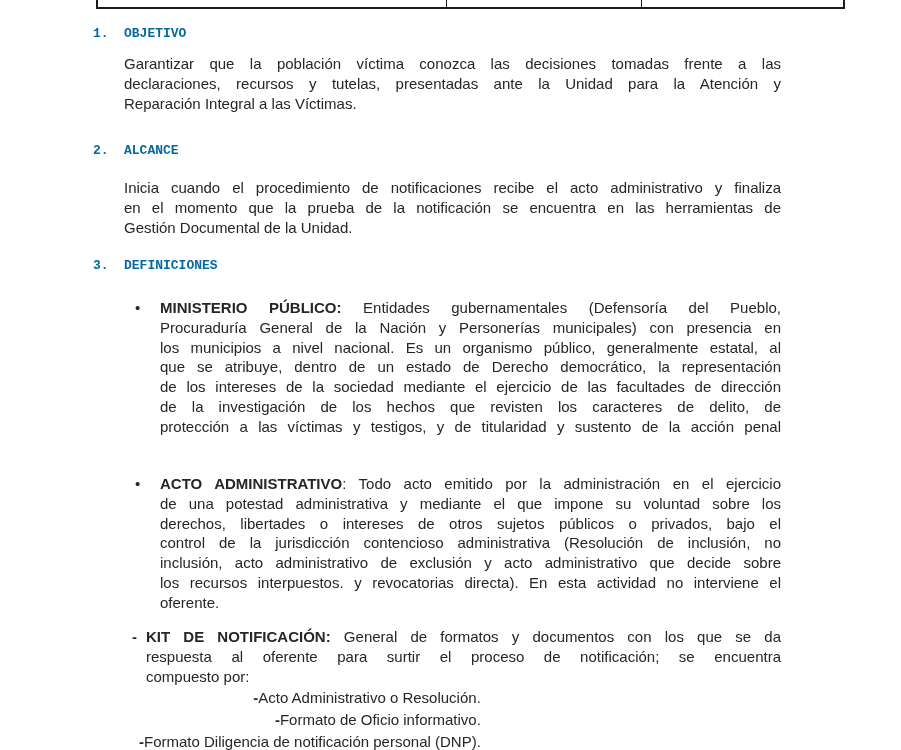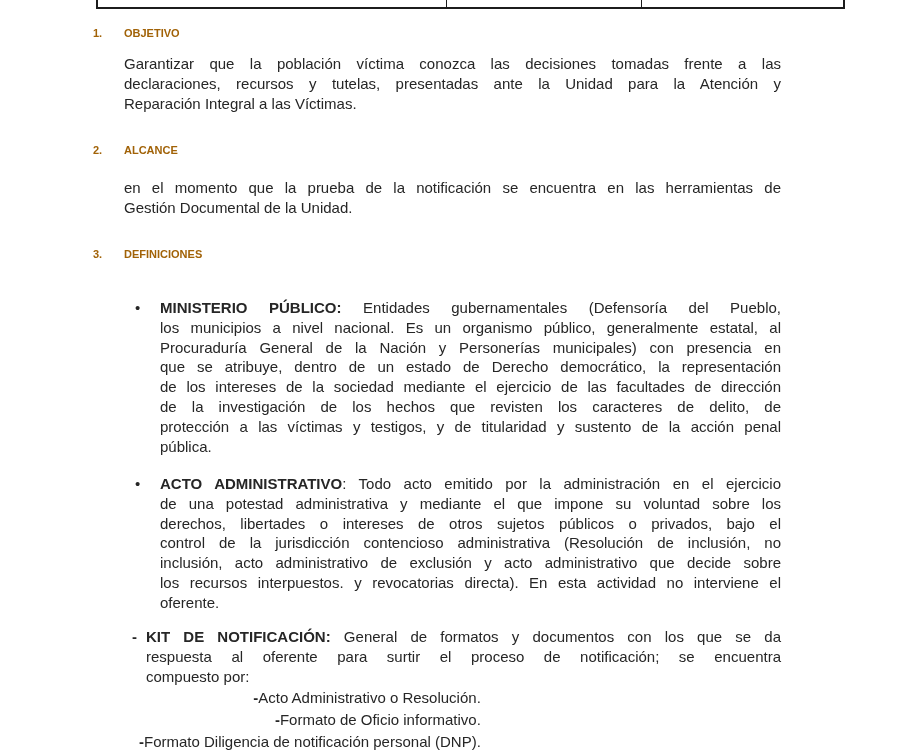--- a/index.html
+++ b/index.html
@@ -37,23 +37,24 @@
     width: 1px;
     background: #1c1c1c;
   }
   .tdiv1 { left: 348px; }
   .tdiv2 { left: 543px; }
 
   .heading {
     position: absolute;
     left: 93px;
     font-weight: bold;
-    font-size: 11px;
-    color: #a16207;
+    font-size: 13px;
+    color: #0369a1;
     white-space: nowrap;
+    font-family: Liberation Mono, monospace;
   }
   .heading .num {
     display: inline-block;
     width: 31px;
   }
 
   .para {
     position: absolute;
     left: 124px;
     width: 657px;
@@ -121,39 +122,39 @@
   <div class="para" style="top:54px">
       <div class="jline">Garantizar que la población víctima conozca las decisiones tomadas frente a las</div>
       <div class="jline">declaraciones, recursos y tutelas, presentadas ante la Unidad para la Atención y</div>
       <div class="jline last">Reparación Integral a las Víctimas.</div>
     </div>
 
   <div class="heading" style="top:141px">
     <span class="num">2.</span><span class="htxt">ALCANCE</span>
   </div>
   <div class="para" style="top:178px">
+      <div class="jline">Inicia cuando el procedimiento de notificaciones recibe el acto administrativo y finaliza</div>
       <div class="jline">en el momento que la prueba de la notificación se encuentra en las herramientas de</div>
       <div class="jline last">Gestión Documental de la Unidad.</div>
     </div>
 
-  <div class="heading" style="top:245px">
+  <div class="heading" style="top:256px">
     <span class="num">3.</span><span class="htxt">DEFINICIONES</span>
   </div>
 
   <div class="def" style="top:298px">
     <span class="marker">•</span>
     <div class="jline"><span class="term">MINISTERIO PÚBLICO:</span><span> Entidades gubernamentales (Defensoría del Pueblo,</span></div>
     <div>
+        <div class="jline">Procuraduría General de la Nación y Personerías municipales) con presencia en</div>
         <div class="jline">los municipios a nivel nacional. Es un organismo público, generalmente estatal, al</div>
-        <div class="jline">Procuraduría General de la Nación y Personerías municipales) con presencia en</div>
         <div class="jline">que se atribuye, dentro de un estado de Derecho democrático, la representación</div>
         <div class="jline">de los intereses de la sociedad mediante el ejercicio de las facultades de dirección</div>
         <div class="jline">de la investigación de los hechos que revisten los caracteres de delito, de</div>
         <div class="jline">protección a las víctimas y testigos, y de titularidad y sustento de la acción penal</div>
-        <div class="jline last">pública.</div>
       </div>
   </div>
 
   <div class="def" style="top:474px">
     <span class="marker">•</span>
     <div class="jline"><span class="term">ACTO ADMINISTRATIVO</span><span>: Todo acto emitido por la administración en el ejercicio</span></div>
     <div>
         <div class="jline">de una potestad administrativa y mediante el que impone su voluntad sobre los</div>
         <div class="jline">derechos, libertades o intereses de otros sujetos públicos o privados, bajo el</div>
         <div class="jline">control de la jurisdicción contencioso administrativa (Resolución de inclusión, no</div>

